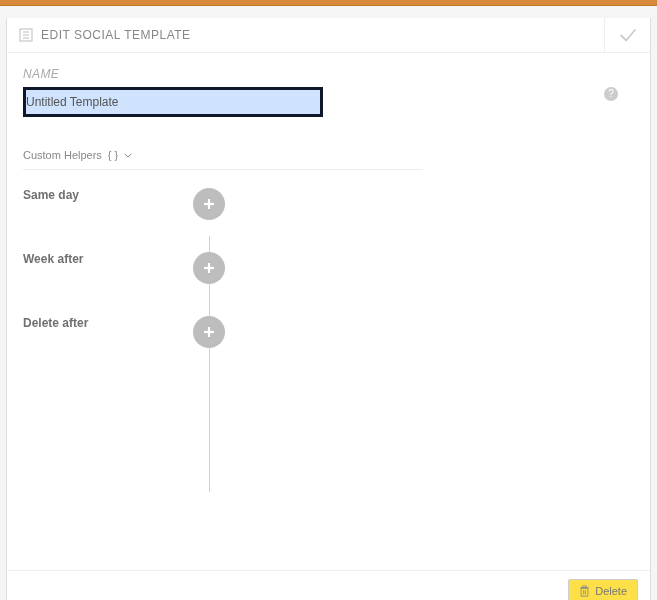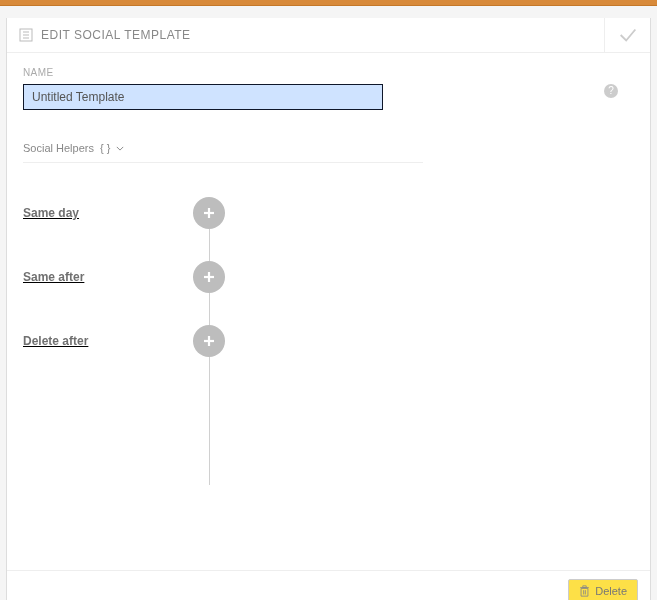--- a/index.html
+++ b/index.html
@@ -56,46 +56,47 @@
       align-items: center;
       justify-content: center;
       cursor: pointer;
     }
     .body {
       padding: 14px 16px 0 16px;
       flex: 1;
       overflow: auto;
     }
     .section-label {
-      font-size: 10px;
+      font-size: 12px;
       letter-spacing: 0.4px;
       color: #aaa;
       text-transform: uppercase;
       margin-bottom: 6px;
       display: flex;
       align-items: center;
+      font-style: italic;
     }
     .help-icon {
       position: absolute;
       right: 16px;
       width: 14px;
       height: 14px;
       border-radius: 50%;
       background: #ccc;
       color: #fff;
       font-size: 10px;
       line-height: 14px;
       text-align: center;
     }
     .name-row { position: relative; }
     .name-input {
-      width: 360px;
-      padding: 5px 8px;
-      font-size: 12px;
-      border: 1px solid #0f172a;
+      width: 300px;
+      padding: 5px 0;
+      font-size: 12px;
+      border: 3px solid #0f172a;
       color: #666;
       outline: none;
     }
     .name-input.selected {
       background: #cfe3ff;
       color: #555;
     }
     .section-gap { height: 26px; }
     .social-helpers {
       display: inline-flex;
@@ -107,24 +108,22 @@
       border-bottom: 1px solid #eee;
       width: 400px;
       cursor: pointer;
     }
     .timeline {
       margin-top: 18px;
       position: relative;
     }
     .timeline-row {
       display: flex;
-      align-items: center;
       height: 64px;
       position: relative;
-      text-decoration: underline;
     }
     .timeline-label {
       width: 170px;
       font-size: 12px;
       color: #707070;
       font-weight: 600;
     }
     .timeline-node {
       position: relative;
       z-index: 2;
@@ -193,21 +192,21 @@
 
     <div class="name-row">
       <div class="section-label">NAME</div>
       <span class="help-icon">?</span>
       <input class="name-input selected" type="text" value="Untitled Template" style="">
     </div>
 
     <div class="section-gap"></div>
 
     <div class="social-helpers">
-      <span>Social Helpers</span>
+      <span>Custom Helpers</span>
       <span>{ }</span>
       <svg viewBox="0 0 10 6" width="8" height="5">
         <path d="M1 1 L5 5 L9 1" fill="none" stroke="#888" stroke-width="1.2"></path>
       </svg>
     </div>
 
     <div class="timeline">
       <div class="timeline-line" style="height: 256px;"></div>
 
       <div class="timeline-row">
@@ -217,21 +216,21 @@
             <svg viewBox="0 0 16 16" width="16" height="16">
               <line x1="8" y1="3" x2="8" y2="13" stroke="#fff" stroke-width="2.2"></line>
               <line x1="3" y1="8" x2="13" y2="8" stroke="#fff" stroke-width="2.2"></line>
             </svg>
           </div>
         </div>
       </div>
 
 
       <div class="timeline-row">
-        <div class="timeline-label">Same after</div>
+        <div class="timeline-label">Week after</div>
         <div class="timeline-node">
           <div class="add-circle">
             <svg viewBox="0 0 16 16" width="16" height="16">
               <line x1="8" y1="3" x2="8" y2="13" stroke="#fff" stroke-width="2.2"></line>
               <line x1="3" y1="8" x2="13" y2="8" stroke="#fff" stroke-width="2.2"></line>
             </svg>
           </div>
         </div>
       </div>
 

